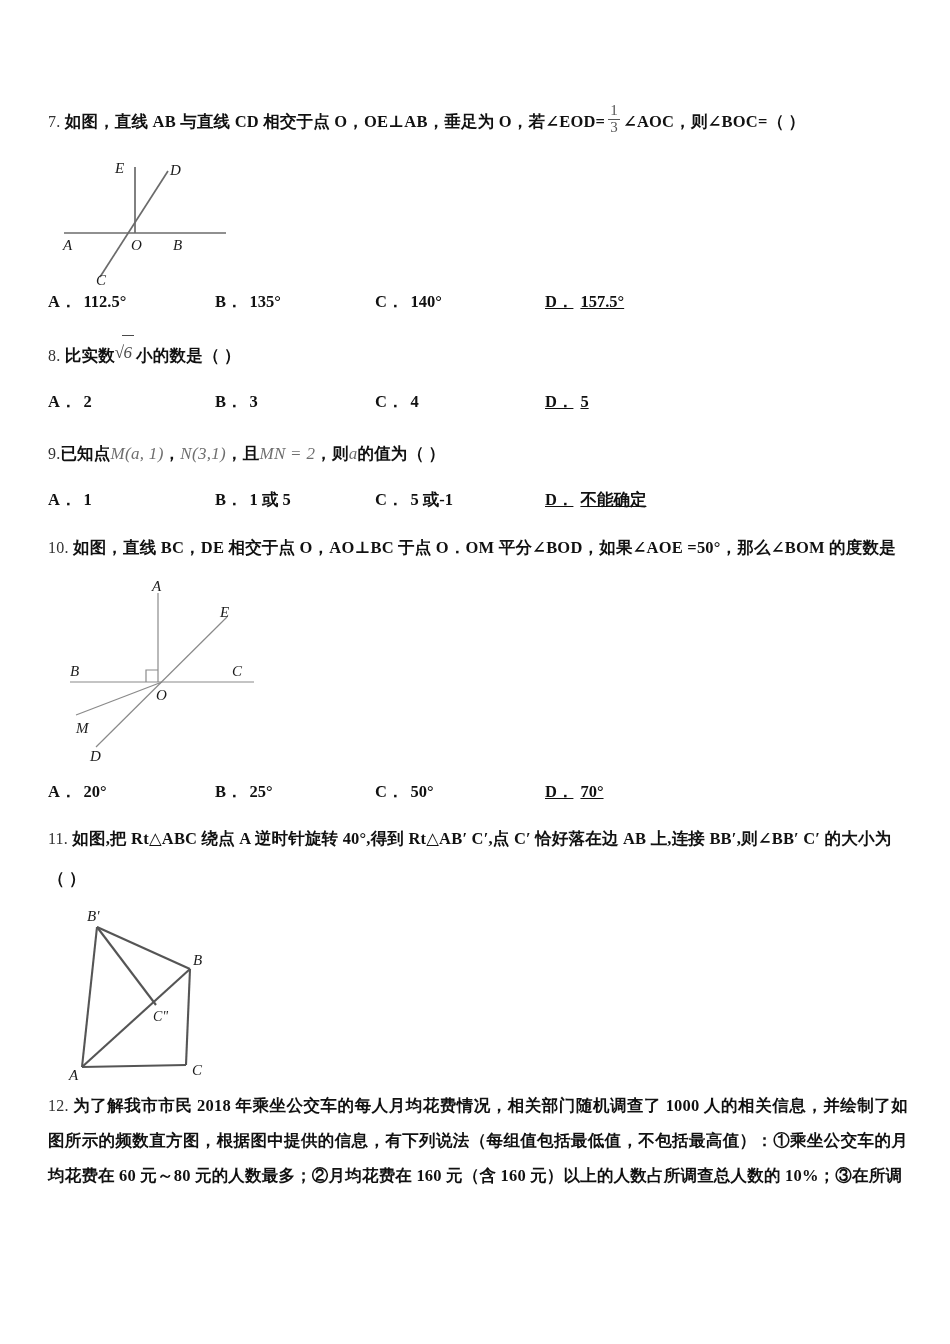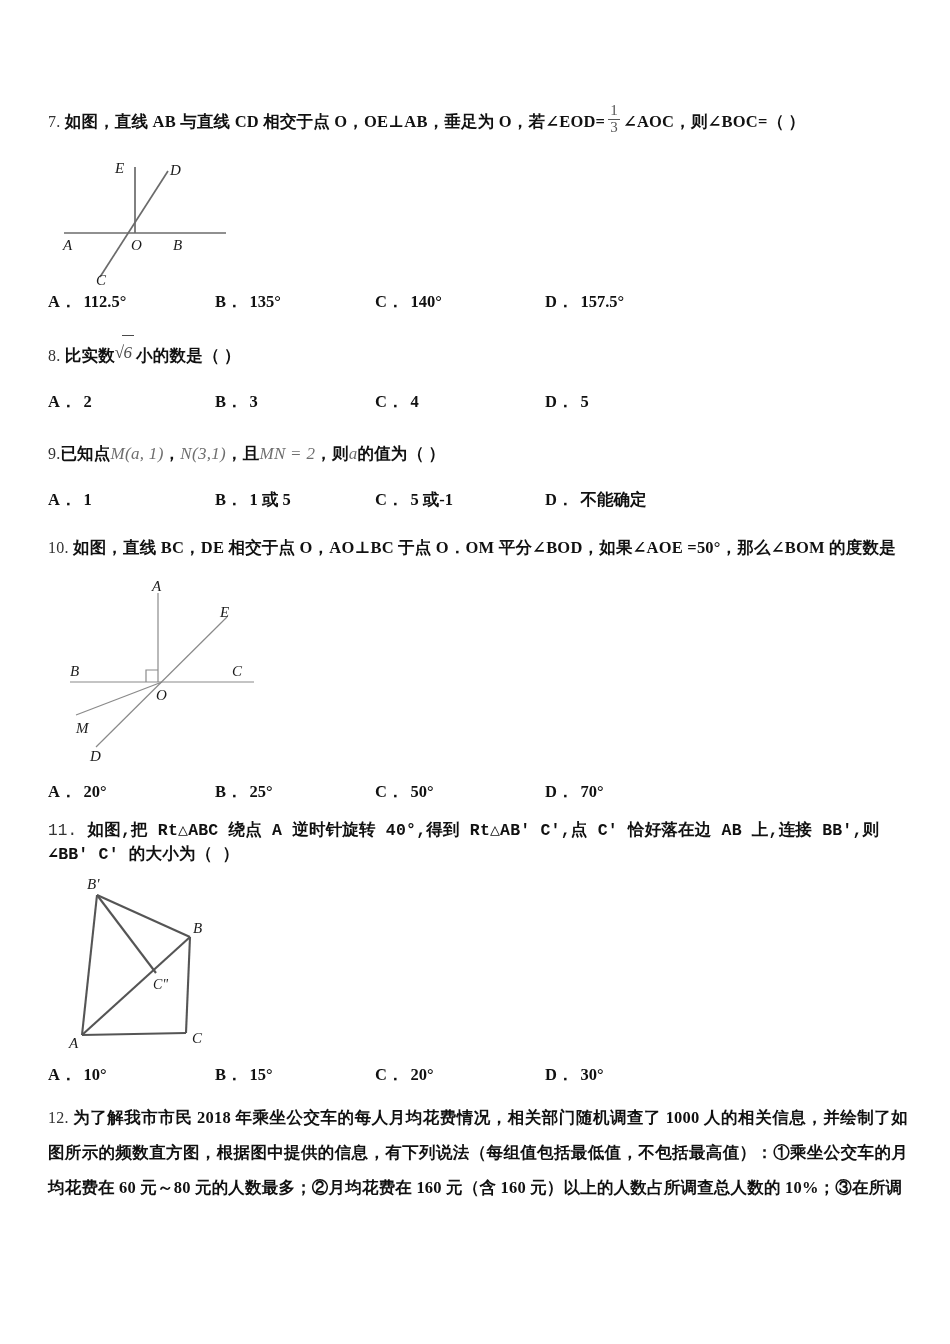--- a/index.html
+++ b/index.html
@@ -60,21 +60,21 @@
   }
   .opt {
     position: absolute;
     top: 0;
     white-space: nowrap;
   }
   .opt .ol { margin-right: 7px; }
   .optA { left: 0px; }
   .optB { left: 167px; }
   .optC { left: 327px; }
-  .optD { left: 497px; }
+  .optD { left: 497px; text-decoration: underline; }
 
   
   .mathit {
     font-family: "Liberation Serif", "DejaVu Serif", serif;
     font-style: italic;
     font-weight: normal;
     color: #6f6f6f;
     font-size: 17px;
     letter-spacing: 0.3px;
   }
@@ -234,21 +234,21 @@
 
     <div class="opts" style="margin-top:16px;">
       <span class="opt optA"><span class="ol">A．</span><span>20°</span></span>
       <span class="opt optB"><span class="ol">B．</span><span>25°</span></span>
       <span class="opt optC"><span class="ol">C．</span><span>50°</span></span>
       <span class="opt optD"><span class="ol">D．</span><span>70°</span></span>
     </div>
   </div>
 
   <div class="q" style="margin-top:8px;">
-    <div class="qline" style="line-height:24px;font-family:Liberation Mono, monospace;">
+    <div class="qline" style="line-height:40px;">
       <span class="qnum">11.</span>
       <span class="qbody">如图,把 Rt△ABC 绕点 A 逆时针旋转 40°,得到 Rt△AB′ C′,点 C′ 恰好落在边 AB 上,连接 BB′,则∠BB′ C′ 的大小为（ ）</span>
     </div>
 
     <div class="fig" style="margin-top:8px;margin-left:16px;">
       <svg width="230" height="175" viewBox="0 0 230 175">
 
         <line class="gl-dark" x1="18" y1="160" x2="122" y2="158"></line>
         <line class="gl-dark" x1="122" y1="158" x2="126" y2="62"></line>
         <line class="gl-dark" x1="18" y1="160" x2="126" y2="62"></line>
@@ -256,26 +256,20 @@
         <line class="gl-dark" x1="33" y1="20" x2="126" y2="62"></line>
         <line class="gl-dark" x1="33" y1="20" x2="92" y2="98"></line>
         <text class="flab" x="23" y="14">B'</text>
         <text class="flab" x="129" y="58">B</text>
         <text class="flab-sm" x="89" y="114">C"</text>
         <text class="flab" x="5" y="173">A</text>
         <text class="flab" x="128" y="168">C</text>
       </svg>
     </div>
 
-    <div class="opts" style="margin-top:14px;">
-      <span class="opt optA"><span class="ol">A．</span><span>10°</span></span>
-      <span class="opt optB"><span class="ol">B．</span><span>15°</span></span>
-      <span class="opt optC"><span class="ol">C．</span><span>20°</span></span>
-      <span class="opt optD"><span class="ol">D．</span><span>30°</span></span>
-    </div>
   </div>
 
   <div class="q" style="margin-top:6px;">
     <div class="qline" style="line-height:35px;text-align:justify;">
       <span class="qnum">12.</span>
       <span class="mathdk" style="font-style:normal;font-weight:bold;">为了解我市市民 2018 年乘坐公交车的每人月均花费情况，相关部门随机调查了 1000 人的相关信息，并绘制了如图所示的频数直方图，根据图中提供的信息，有下列说法（每组值包括最低值，不包括最高值）：①乘坐公交车的月均花费在 60 元～80 元的人数最多；②月均花费在 160 元（含 160 元）以上的人数占所调查总人数的 10%；③在所调</span>
     </div>
   </div>
 
  </div>

